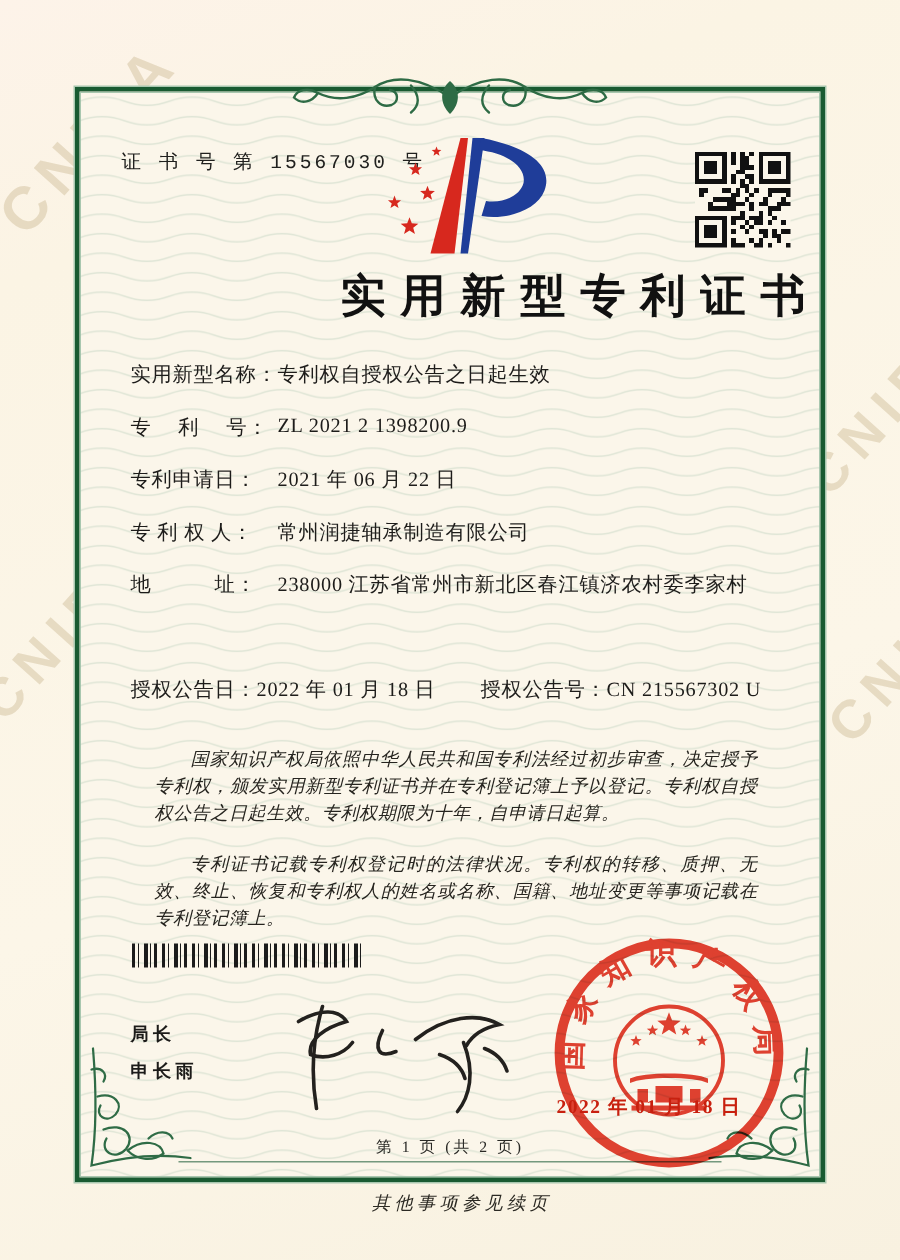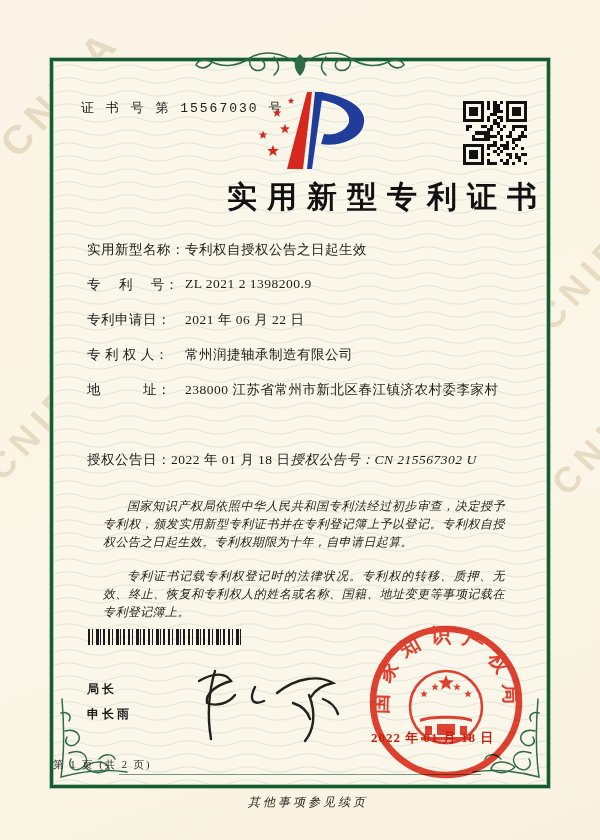--- a/index.html
+++ b/index.html
@@ -42,21 +42,21 @@
   .title{
     position:absolute;left:0;right:0;top:116px;text-align:right;
     font-size:30px;font-weight:600;letter-spacing:10px;color:#111;font-family:Liberation Serif, serif;
   }
 
   .fields{position:absolute;left:34px;top:180px;width:440px;font-size:13.5px;color:#1d1c1a;}
   .field-row{height:35px;display:flex;align-items:flex-start;letter-spacing:.5px;}
   .flabel{display:inline-block;min-width:98px;white-space:nowrap;}
   .fvalue{white-space:nowrap;}
   .grant-row{position:absolute;left:34px;top:390px;font-size:13.5px;color:#1d1c1a;display:flex;letter-spacing:.5px;}
-  .grant-col2{font-style:italic;}
+  .grant-col2{margin-left:30px;}
 
   .paras{
     position:absolute;left:34px;top:420px;width:434px;
     font-size:12px;line-height:18px;color:#26241f;
     font-style:italic;text-align:justify;letter-spacing:.4px;
   }
   .paras p{margin:16px;text-indent:2em;}
 
   .barcode{
     position:absolute;left:35px;top:568px;width:154px;height:16px;
@@ -69,21 +69,21 @@
   }
 
   .signer{position:absolute;left:34px;top:616px;font-size:12px;font-weight:700;letter-spacing:3px;color:#1c1b19;line-height:25px;}
   .signature{position:absolute;left:128px;top:598px;}
 
   .seal{position:absolute;left:314px;top:562px;width:158px;height:158px;mix-blend-mode:multiply;}
   .seal-date{
     position:absolute;left:318px;top:668px;z-index:3;
     font-size:13px;font-weight:600;letter-spacing:1px;color:#c8200f;white-space:nowrap;
   }
-  .page-num{position:absolute;left:0;right:0;bottom:13px;font-size:10.5px;letter-spacing:2px;color:#2a2a26;margin-top:28px;}
+  .page-num{position:absolute;left:0;right:0;bottom:13px;text-align:center;font-size:10.5px;letter-spacing:2px;color:#2a2a26;margin-top:28px;}
   .note{position:absolute;left:16px;right:0;top:794px;text-align:center;font-size:12px;font-style:italic;letter-spacing:3px;color:#2b2923;}
 </style>
 </head>
 <body>
 
 <div class="page">
 
   <span class="wm" style="left:-18px;top:70px;font-size:40px;">CNIPA</span>
   <span class="wm" style="left:120px;top:100px;opacity:.45;">CNIPA</span>
   <span class="wm" style="left:-30px;top:400px;">CNIPA</span>

